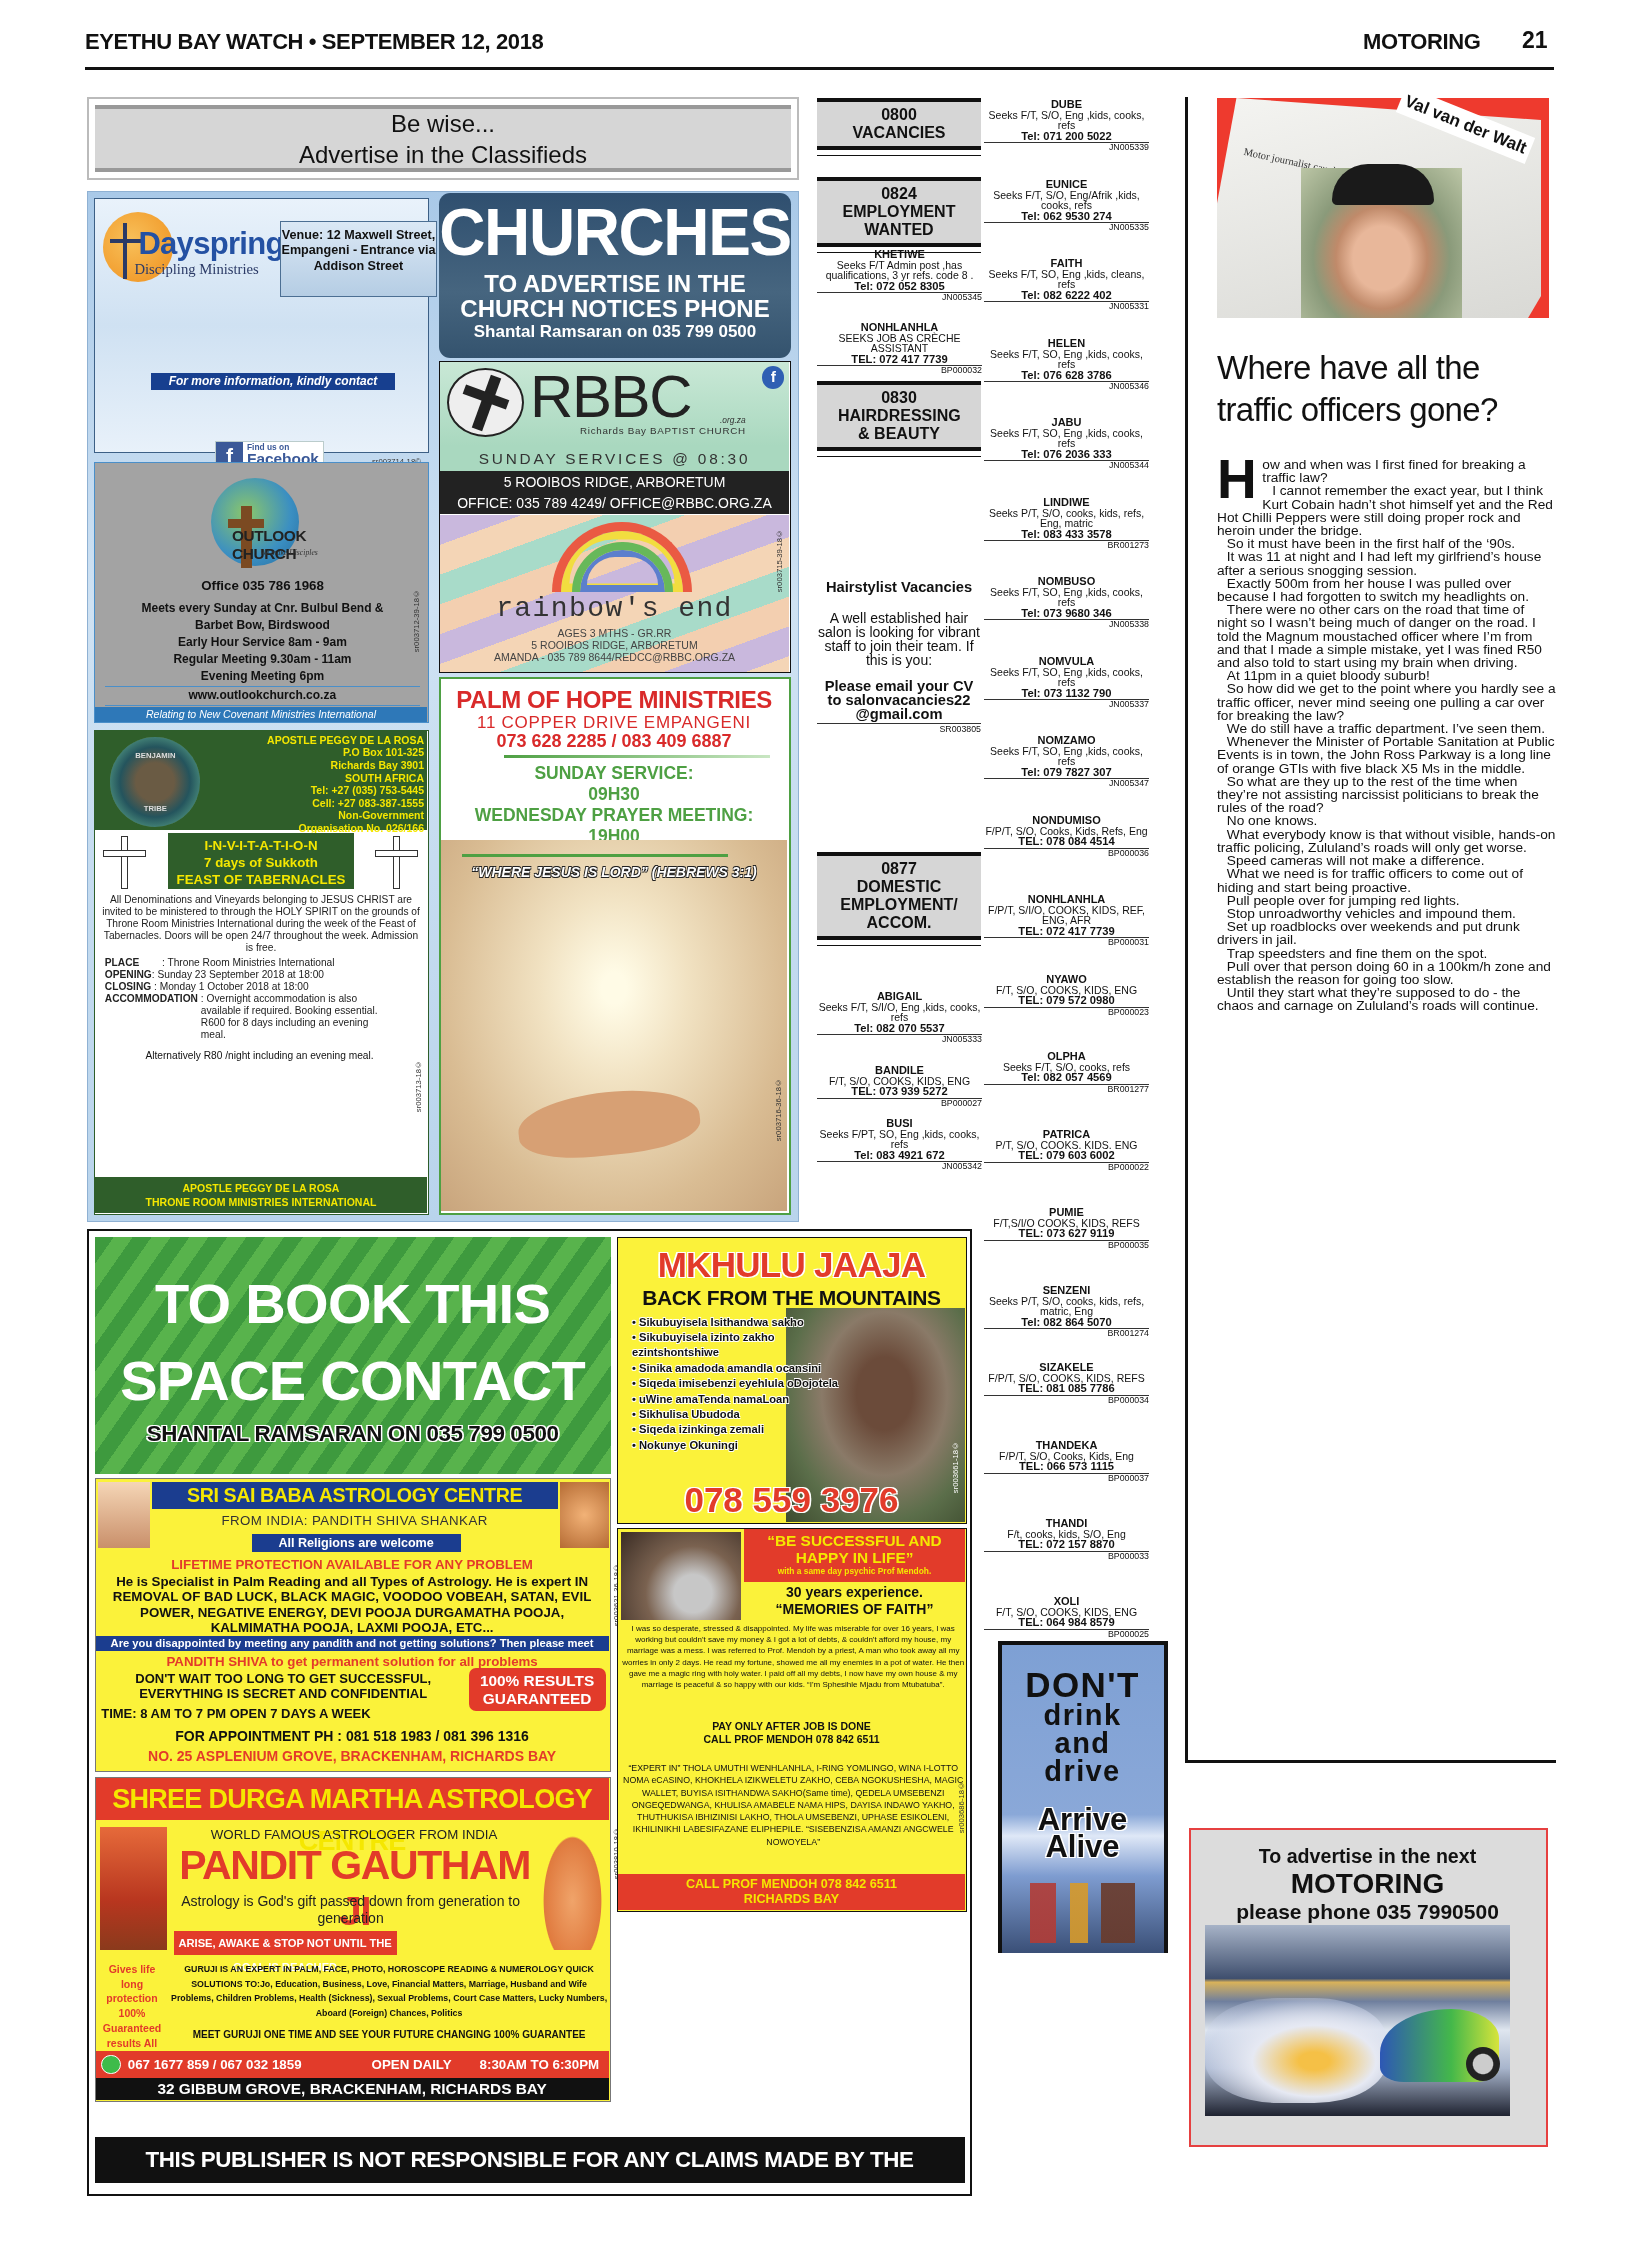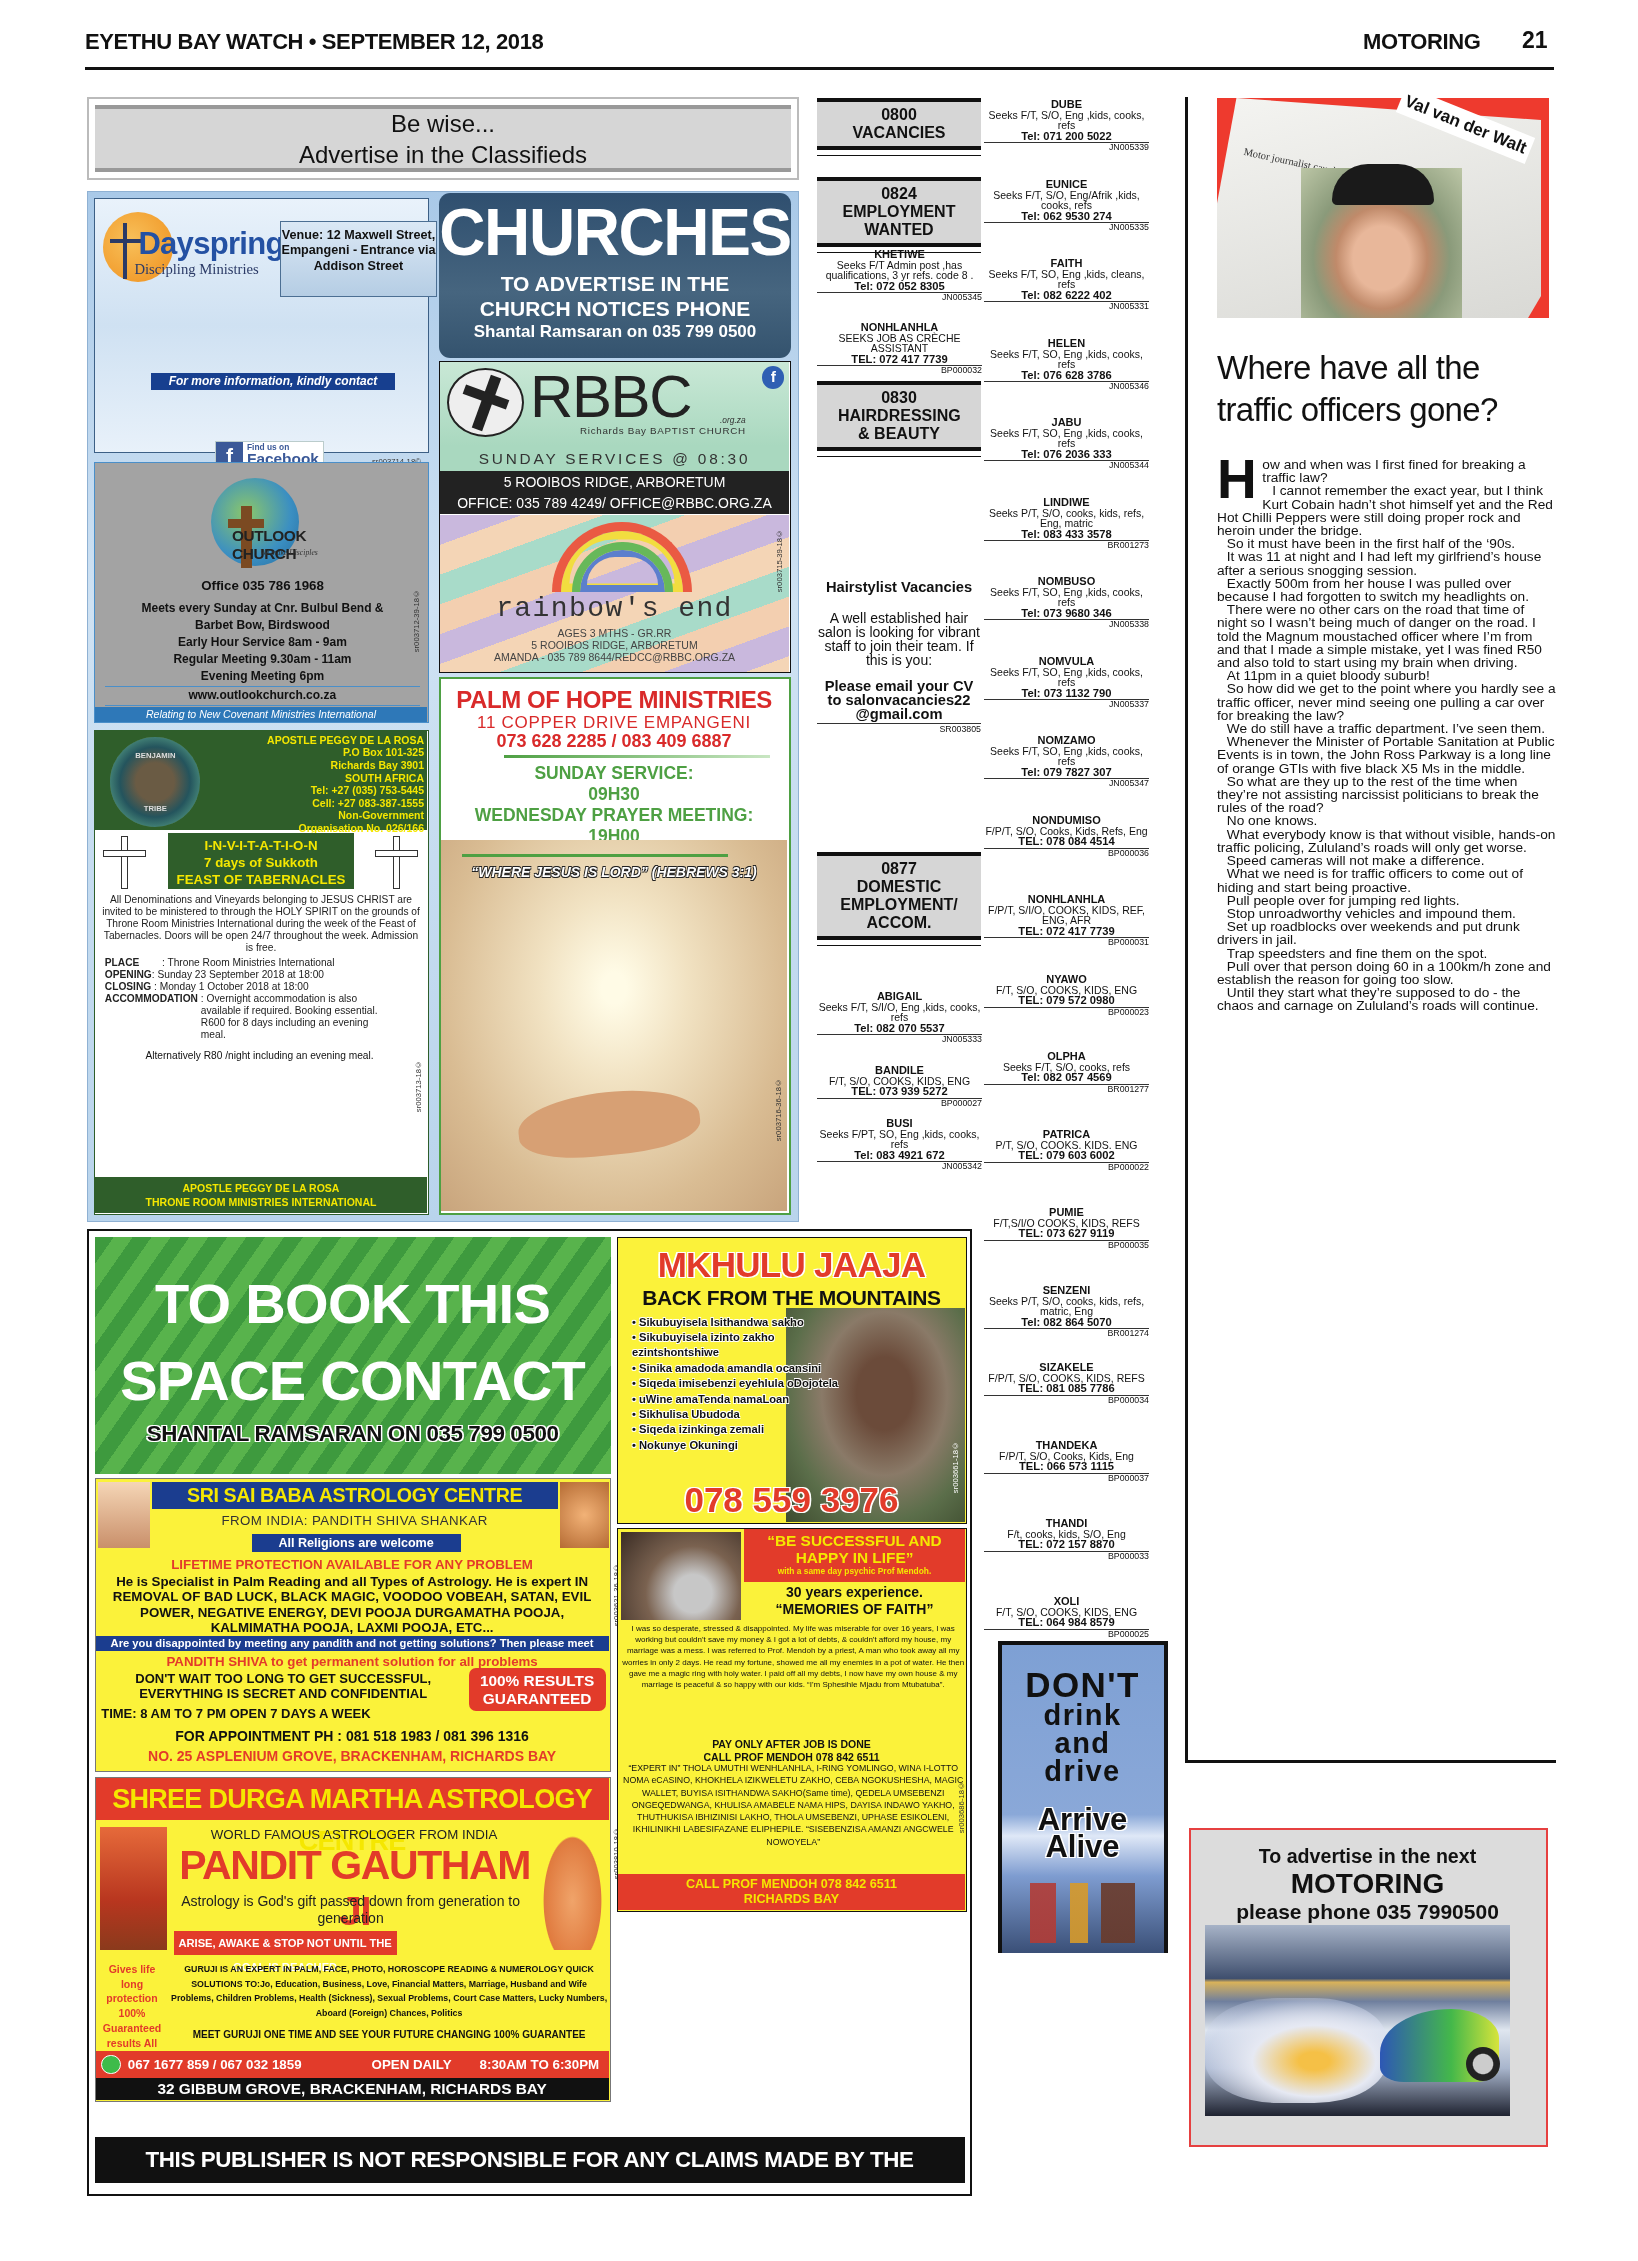--- a/index.html
+++ b/index.html
@@ -66,21 +66,21 @@
 #tr-body{left:7px;top:163px;width:318px;font-size:10.2px;line-height:12px;text-align:center;color:#222}
 #tr-details{left:9.8px;top:226px;width:308px;font-size:10.2px;line-height:12px;color:#222}
 #tr-details .row{display:flex}
 #tr-details .k{font-weight:bold;white-space:pre}
 #tr-alt{left:14px;top:319px;width:301px;font-size:10.2px;text-align:center}
 #tr-foot{left:0;top:446px;width:332px;height:36px;background:#2f5e2a;color:#f5e700;font-size:10.5px;font-weight:bold;line-height:14px;padding-top:4.2px}
 
 
 #churches-ad{left:439px;top:193px;width:352px;height:165px;border-radius:11.2px;background:linear-gradient(180deg,#2f4f6f,#46657f 60%,#34536e)}
 #ch-big{left:0;top:5.6px;width:352px;font-size:64px;font-weight:bold;color:#fff;letter-spacing:-1.4px;line-height:67px;transform:scaleY(1.05)}
-#ch-line1{left:0;top:78px;width:352px;font-size:21px;font-weight:bold;color:#fff;line-height:25px}
+#ch-line1{left:0;top:78px;width:352px;font-size:24px;font-weight:bold;color:#fff;line-height:25px}
 #ch-line3{left:0;top:129px;width:352px;font-size:17px;font-weight:bold;color:#fff}
 
 
 #rbbc{left:439px;top:361px;width:352px;height:312px;border:1.4px solid #111;background:#fff}
 #rbbc-top{left:0;top:0;width:349px;height:84px;background:linear-gradient(180deg,#c9e8d6,#a9d8bf)}
 #rbbc-circle{left:7px;top:5.6px;width:77px;height:69px;border-radius:50%;border:2.1px solid #222;background:#eee}
 #rbbc-circle .v{left:32px;top:5.6px;width:11.2px;height:56px;background:#222;transform:rotate(20deg)}
 #rbbc-circle .h{left:14px;top:22.4px;width:46px;height:9.8px;background:#222;transform:rotate(20deg)}
 #rbbc-letters{left:90px;top:0;font-size:60px;color:#222;letter-spacing:-1.4px;font-weight:normal}
 #rbbc-org{left:280px;top:53px;font-size:8.4px;color:#333;font-style:italic}
@@ -154,21 +154,21 @@
 #mk-list li{text-shadow:0.7px 0.7px 0 #fff,-0.7px -0.7px 0 #fff,0.7px -0.7px 0 #fff,-0.7px 0.7px 0 #fff}
 #mk-phone{left:0;top:242px;width:347px;font-size:35px;font-weight:bold;color:#e23b2a;text-shadow:1.4px 1.4px 0 #fff,-1.4px -1.4px 0 #fff,1.4px -1.4px 0 #fff,-1.4px 1.4px 0 #fff}
 
 
 #mendoh{left:528px;top:297px;width:350px;height:384px;border:1.4px solid #111;background:#fbf23a}
 #md-img{left:2.8px;top:2.8px;width:120px;height:88px;background:radial-gradient(circle at 60% 70%,#c7c7c7 20%,#7a6250 50%,#3a2c24)}
 #md-red{left:126px;top:0;width:221px;height:53px;background:#e23b2a;color:#f5e700;font-size:15.4px;font-weight:bold;line-height:17px;padding-top:2.8px}
 #md-red small{display:block;font-size:8.4px;line-height:11.2px}
 #md-years{left:126px;top:55px;width:221px;font-size:14px;font-weight:bold;line-height:17px;color:#111}
 #md-story{left:4.2px;top:94px;width:342px;font-size:8px;line-height:11.2px;color:#111}
-#md-pay{left:0;top:209px;width:347px;font-size:10.5px;font-weight:bold;line-height:12.6px;color:#111}
+#md-pay{left:0;top:191px;width:347px;font-size:10.5px;font-weight:bold;line-height:12.6px;color:#111}
 #md-expert{left:4.2px;top:233px;width:342px;font-size:8.8px;line-height:12.3px;color:#111}
 #md-call{left:0;top:345px;width:347px;height:36px;background:#e23b2a;color:#f5e700;font-size:12.6px;font-weight:bold;line-height:15.4px;padding-top:2.8px}
 
 #disclaimer{left:5.6px;top:906px;width:870px;height:46px;background:#111;color:#fff;font-size:22.4px;font-weight:bold;line-height:46px;letter-spacing:-0.4px}
 
 
 .cat-head{position:absolute;left:817px;width:164px;border-top:4.2px solid #111;border-bottom:4.2px solid #111;background:#d6d6d6;text-align:center;font-weight:bold;font-size:16px;line-height:18px;color:#111;padding:4.2px 0}
 .cat-head::after{content:"";position:absolute;left:0;right:0;bottom:-9.8px;height:1.4px;background:#111}
 .cls{position:absolute;width:165px;text-align:center;font-size:10.5px;line-height:10.5px;color:#111}
 .cls .n{font-weight:bold;font-size:11px}

